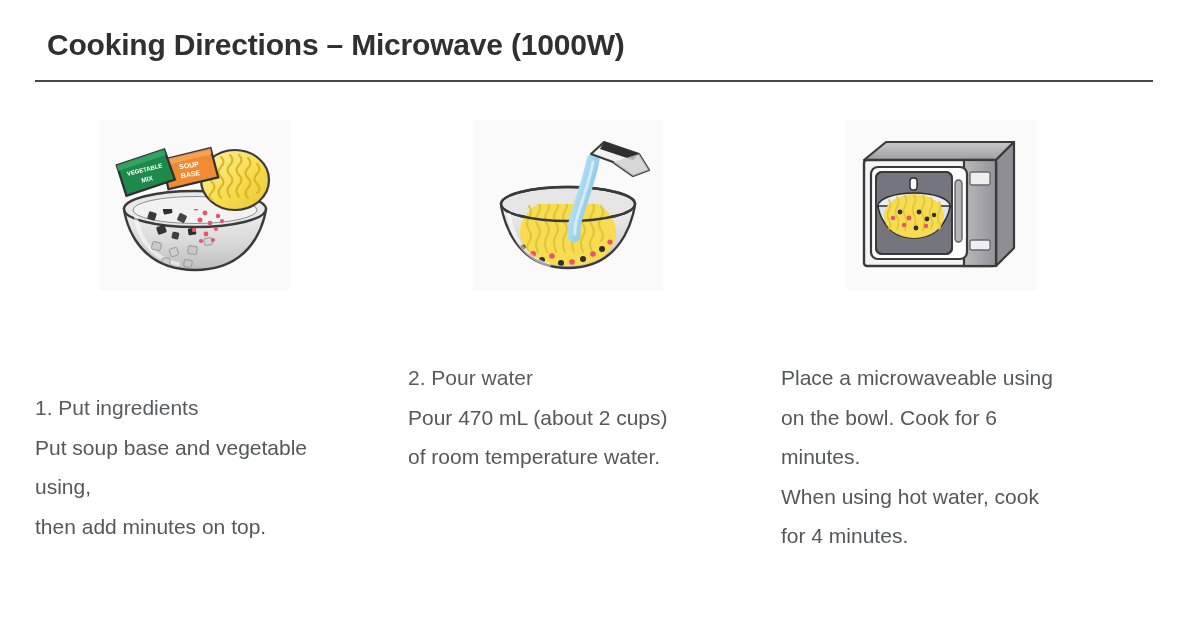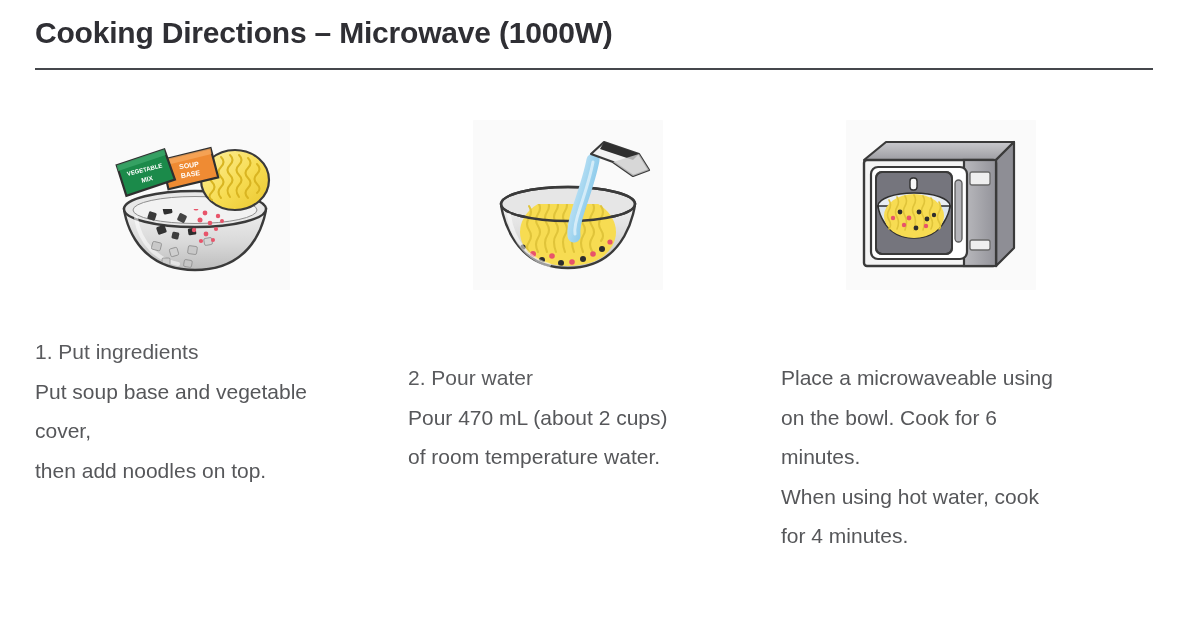--- a/index.html
+++ b/index.html
@@ -24,21 +24,21 @@
   }
 
   
   .heading-wrap {
     position: absolute;
     left: 35px;
     top: 14px;
     width: 1118px;
   }
   .page-title {
-    margin: 0;
+    margin: 12px;
     font-size: 30px;
     font-weight: bold;
     letter-spacing: -0.2px;
     color: #2f2f34;
     line-height: 1.28;
     white-space: nowrap;
   }
   .title-rule {
     margin-top: 16px;
     height: 0;
@@ -77,21 +77,21 @@
     position: absolute;
     left: 0;
     top: 0;
     width: 190px;
     height: 170px;
     display: block;
   }
 
   
   .caption {
-    margin-top: 42px;
+    margin-top: 98px;
     color: #56575a;
     font-size: 21px;
     line-height: 39.5px;
     font-weight: normal;
   }
   .caption .line {
     white-space: nowrap;
   }
   .caption .step-head {
     color: #5a5b5e;
@@ -193,22 +193,22 @@
             <path d="M20,38 L70,34 L70,40 L20,44 Z" fill="#3aa567" opacity=".85"></path>
             <text x="46" y="51" font-family="Liberation Sans, sans-serif" font-size="6" font-weight="bold" fill="#ffffff" text-anchor="middle">VEGETABLE</text>
             <text x="46" y="61" font-family="Liberation Sans, sans-serif" font-size="6.5" font-weight="bold" fill="#ffffff" text-anchor="middle">MIX</text>
           </g>
         </svg>
       </div>
 
       <div class="caption">
         <div class="line step-head">1. Put ingredients</div>
         <div class="line">Put soup base and vegetable</div>
-        <div class="line">cover,</div>
-        <div class="line">then add noodles on top.</div>
+        <div class="line">using,</div>
+        <div class="line">then add minutes on top.</div>
       </div>
     </div>
 
     <div class="col col2">
 
       <div class="figure-box fig2">
         <svg viewBox="0 0 190 170" xmlns="http://www.w3.org/2000/svg">
           <defs>
             <linearGradient id="bowl2g" x1="0" y1="0" x2="0" y2="1">
               <stop offset="0%" stop-color="#f0f0f0"></stop>

